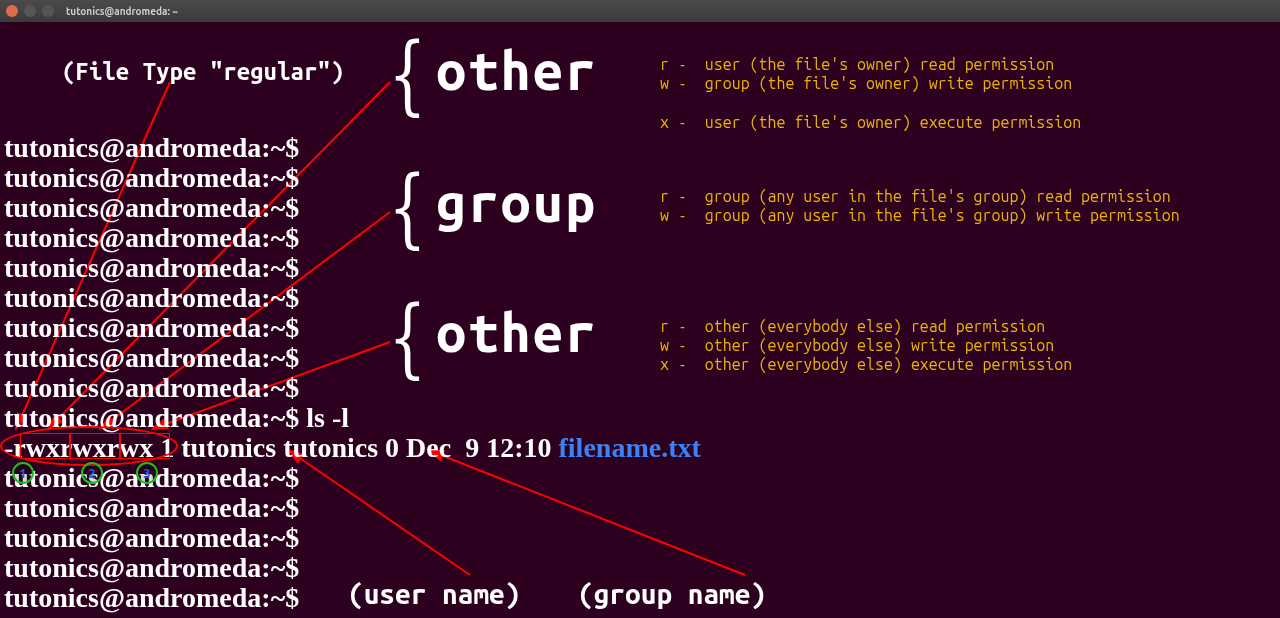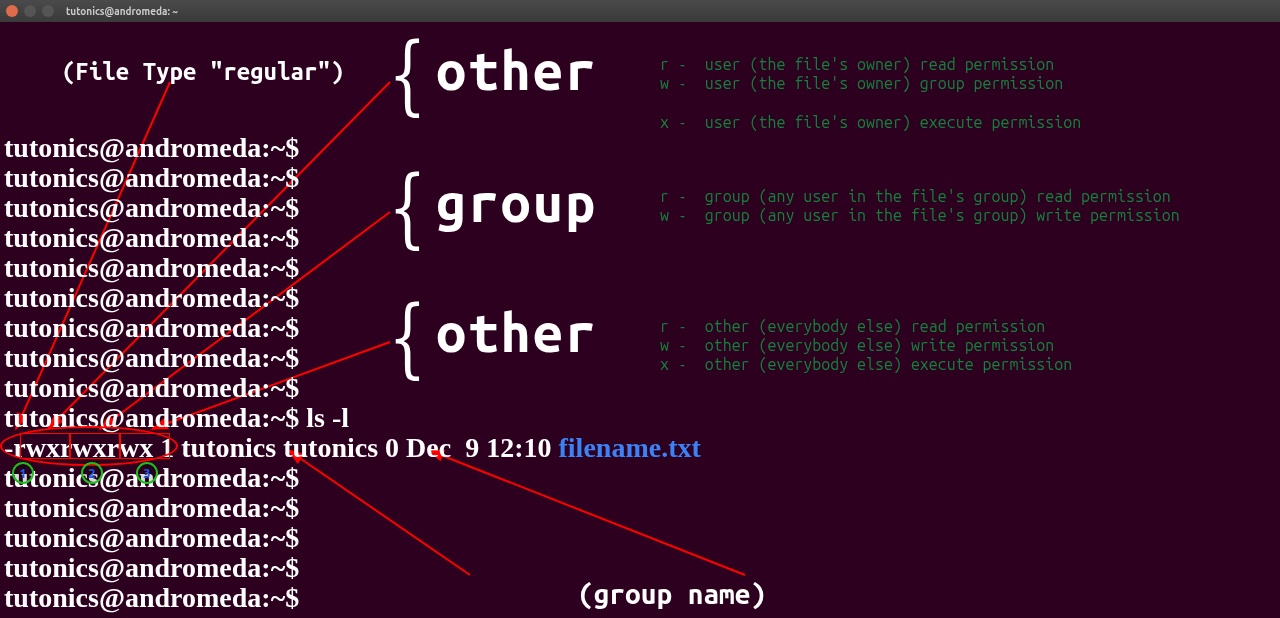--- a/index.html
+++ b/index.html
@@ -62,21 +62,21 @@
   }
   .brace{
     position:absolute;font-size:86px;font-family:"DejaVu Serif",serif;color:#fff;
     transform:scaleX(0.7);
   }
   .desc{
     position:absolute;
     font-size:16px;
     line-height:19px;
     font-family:"Ubuntu Mono","DejaVu Sans Mono",monospace;
-    color:#15803d;
+    color:#eab308;
     white-space:pre;
   }
   .perm-box{
     position:absolute;
     border:1px solid #ff0000;
     height:26px;
     box-sizing:border-box;
   }
   .circle{
     position:absolute;
@@ -137,21 +137,21 @@
   <div class="brace" style="left:380px;top:2px;">{</div>
   <div class="big-label" style="left:436px;top:18px;">other</div>
 
   <div class="brace" style="left:380px;top:135px;">{</div>
   <div class="big-label" style="left:436px;top:150px;">group</div>
 
   <div class="brace" style="left:380px;top:265px;">{</div>
   <div class="big-label" style="left:436px;top:280px;">other</div>
 
   <div class="desc" style="left:660px;top:33px;">r -  user (the file's owner) read permission</div>
-  <div class="desc" style="left:660px;top:52px;">w -  user (the file's owner) group permission</div>
+  <div class="desc" style="left:660px;top:52px;">w -  group (the file's owner) write permission</div>
   <div class="desc" style="left:660px;top:71px;margin-top:20px;">x -  user (the file's owner) execute permission</div>
 
   <div class="desc" style="left:660px;top:165px;">r -  group (any user in the file's group) read permission</div>
   <div class="desc" style="left:660px;top:184px;">w -  group (any user in the file's group) write permission</div>
 
   <div class="desc" style="left:660px;top:295px;">r -  other (everybody else) read permission</div>
   <div class="desc" style="left:660px;top:314px;">w -  other (everybody else) write permission</div>
   <div class="desc" style="left:660px;top:333px;text-align:right;">x -  other (everybody else) execute permission</div>
 
   <div class="line" style="top:111px;">tutonics@andromeda:~$ </div>
@@ -177,15 +177,16 @@
   <div class="ellipse" style="left:0px;top:404px;width:178px;height:40px;"></div>
 
   <div class="perm-box" style="left:20px;top:411px;width:50px;"></div>
   <div class="perm-box" style="left:70px;top:411px;width:50px;"></div>
   <div class="perm-box" style="left:120px;top:411px;width:50px;"></div>
 
   <div class="circle" style="left:12px;top:440px;">1</div>
   <div class="circle" style="left:81px;top:440px;">2</div>
   <div class="circle" style="left:136px;top:440px;">3</div>
 
+  <div class="annot" style="left:348px;top:556px;font-size:28px;">(user name)</div>
   <div class="annot" style="left:578px;top:556px;font-size:28px;">(group name)</div>
 
 </div>
 
 </body></html>

